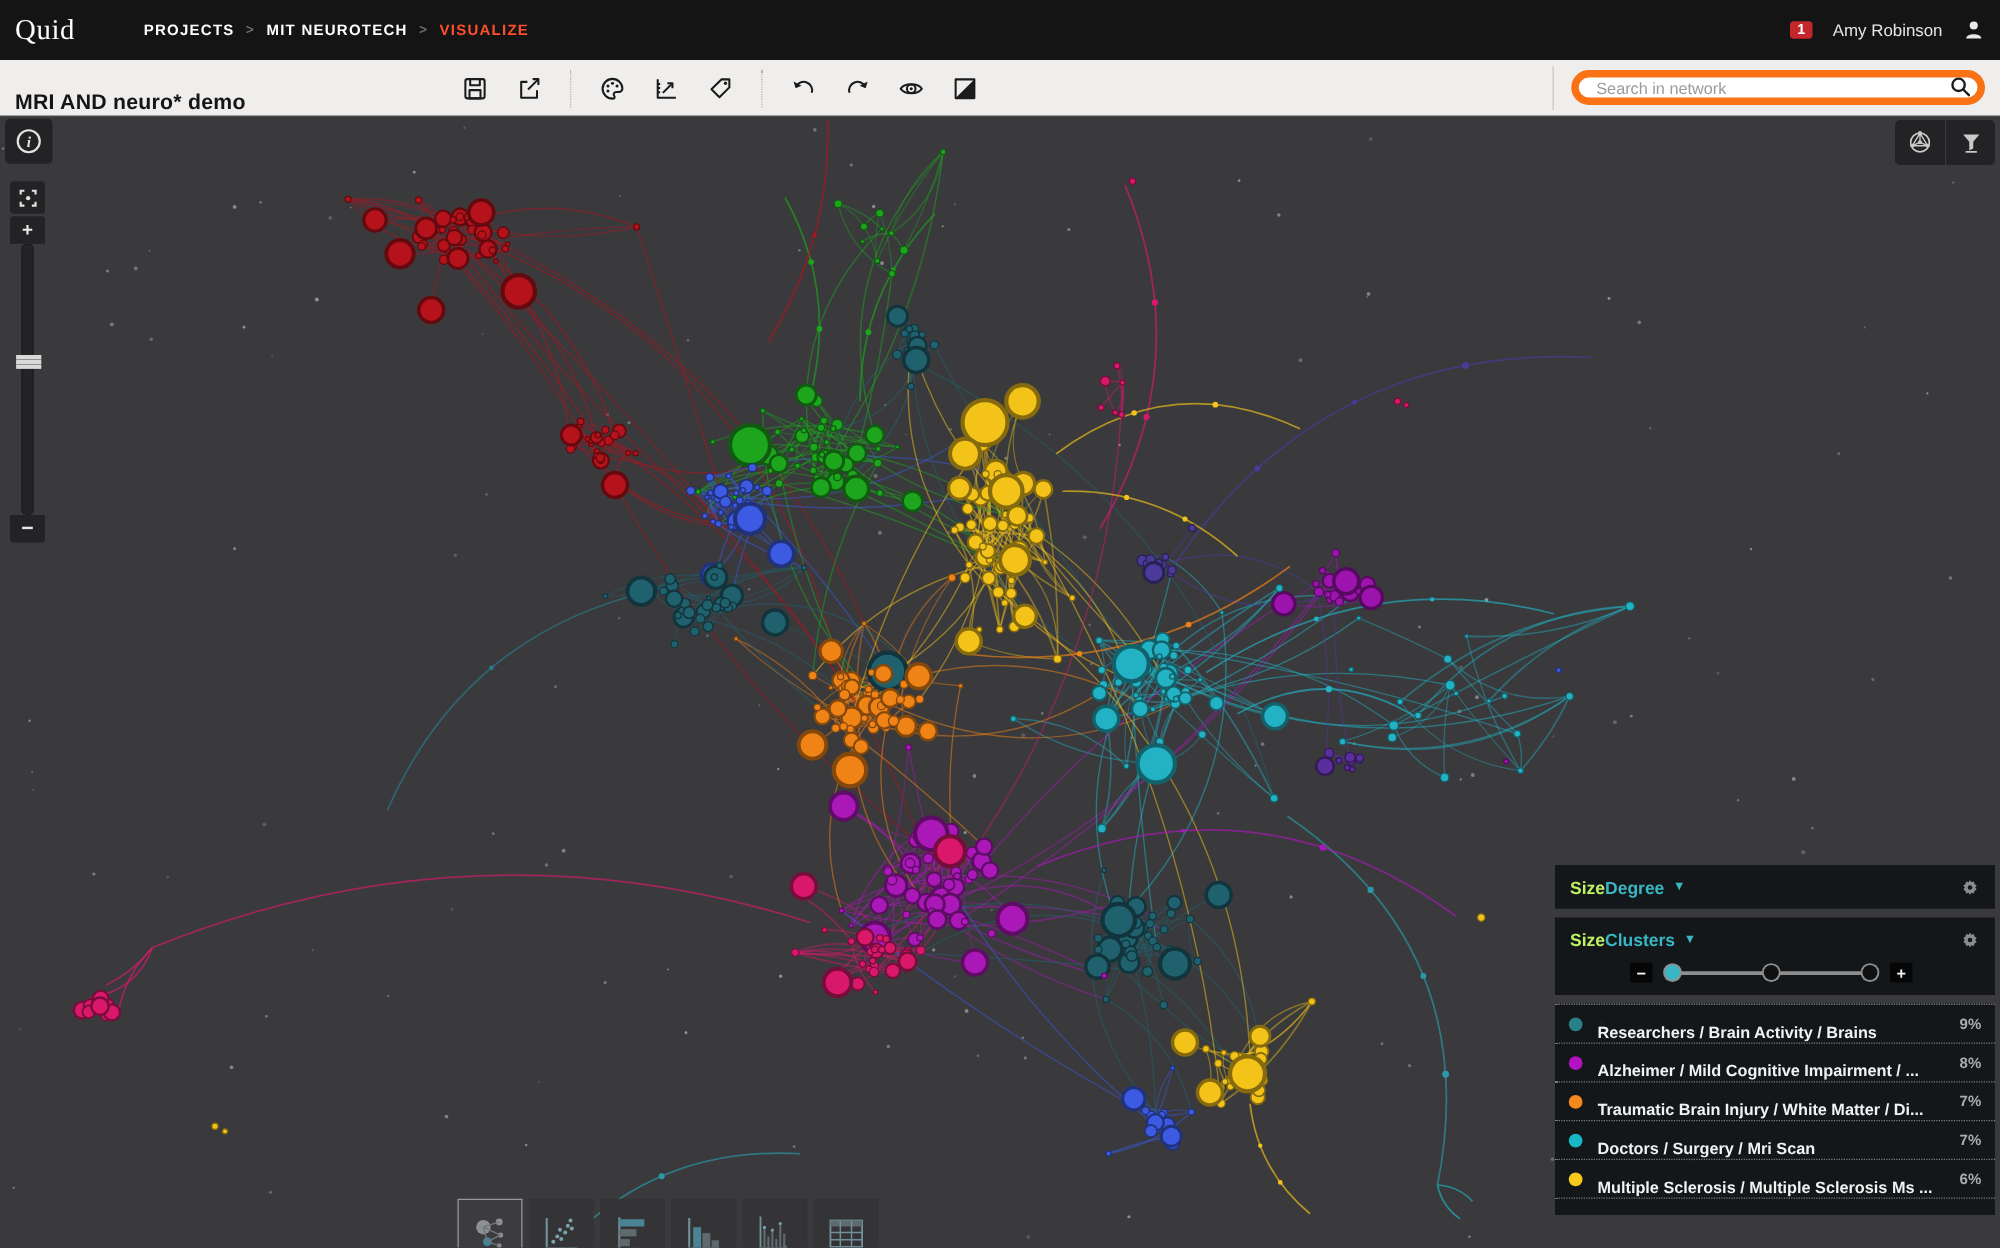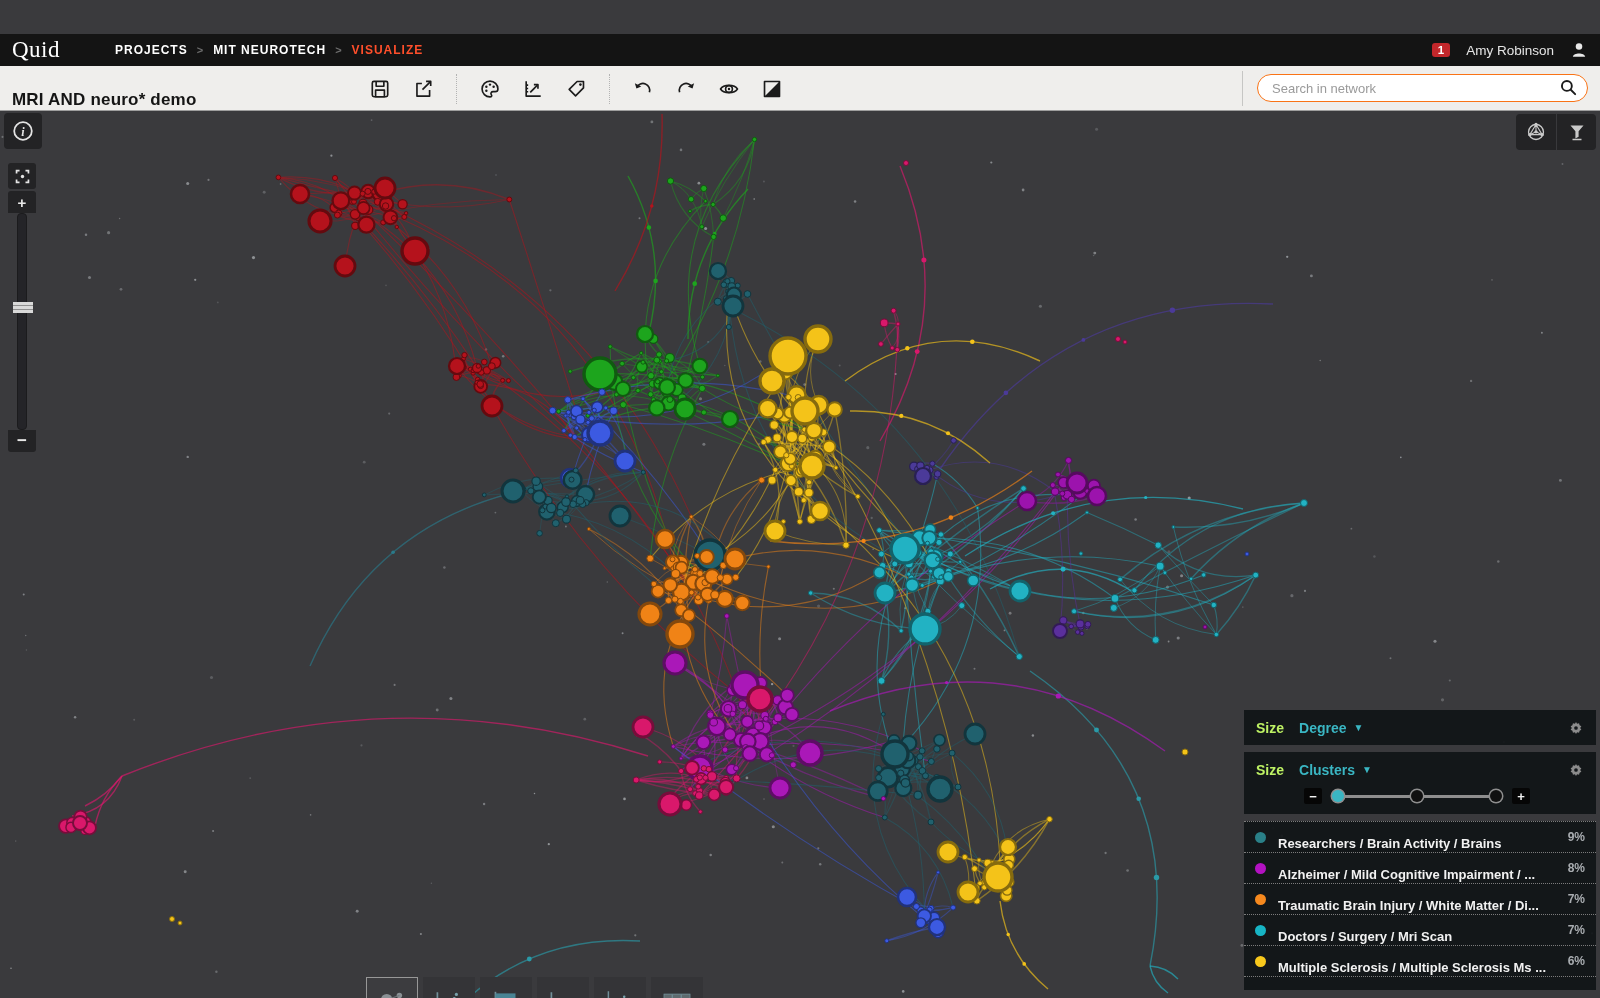--- a/index.html
+++ b/index.html
@@ -1,41 +1,41 @@
 <!DOCTYPE html>
 <html><head>
 <meta charset="utf-8">
 <style>
   * { margin:0; padding:0; box-sizing:border-box; }
   html,body { width:1600px; height:998px; overflow:hidden; background:#3a3a3d;
               font-family:"Liberation Sans", sans-serif; }
 
   
-  .topbar { position:relative; height:32px; background:#141414; display:flex; align-items:center;margin-top:34px; }
+  .topbar { position:relative; height:48px; background:#141414; display:flex; align-items:center; }
   .logo { margin-left:12px; font-family:"Liberation Serif", serif; font-size:23px; color:#fff; letter-spacing:.5px; }
   .crumbs { position:absolute; left:115px; display:flex; align-items:center; gap:9px;
             font-size:12px; font-weight:bold; letter-spacing:1px; color:#8f8f8f; }
   .crumb { color:#ffffff; cursor:pointer; }
   .crumb.active { color:#ff4f2b; }
   .crumb-sep { color:#6d6d6d; font-size:11px; }
   .top-right { margin-left:auto; display:flex; align-items:center; gap:16px; margin-right:12px; }
   .badge { background:#c3272b; color:#fff; font-size:11.5px; font-weight:bold; padding:1px 6px; border-radius:3px; }
   .username { color:#e5e5e5; font-size:13.5px; }
   .person-icon svg { display:block; }
 
   
   .toolbar { position:relative; height:45px; background:#efeeec; border-bottom:1px solid #9e9e9e; display:flex; align-items:flex-end; }
   .doc-title { margin-left:12px; font-size:17px; font-weight:bold; color:#151515; letter-spacing:.2px; }
   .tool-icons { position:absolute; left:366px; top:0; height:45px; display:flex; align-items:center; gap:15px; }
   .tool-btn { width:28px; height:30px; background:none; border:none; display:flex; align-items:center; justify-content:center; cursor:pointer; }
   .tool-btn svg { display:block; }
   .tool-div { width:1px; height:30px; border-left:1px dotted #b3b3b3; margin:0 4px; }
   .search-wrap { position:absolute; right:12px; top:8px; width:331px; height:28px; }
   .search-rule { position:absolute; right:357px; top:5px; height:35px; border-left:1px solid #c6c6c4; }
-  .search-input { width:100%; height:100%; border:1px solid #f97316; border-radius:14px; background:#fff;
+  .search-input { width:100%; height:100%; border:6px solid #f97316; border-radius:14px; background:#fff;
                   padding:0 34px 0 14px; font-size:13px; color:#333; outline:none; font-family:"Liberation Sans",sans-serif; }
   .search-input::placeholder { color:#9a9a9a; }
   .search-icon { position:absolute; right:10px; top:4px; }
 
   
   .canvas-wrap { position:relative; width:1600px; height:921px; background:#3a3a3d; }
   .canvas-wrap > svg.net { position:absolute; inset:0; }
 
   
   .ctl { position:absolute; background:#232325; color:#e8e8e8; border:none; cursor:pointer;
@@ -59,21 +59,21 @@
   .switcher { position:absolute; left:366px; top:866px; display:flex; gap:5px; }
   .sw-tile { width:52px; height:55px; background:#343437; border:1px solid transparent; display:flex;
              align-items:center; justify-content:center; cursor:pointer; }
   .sw-tile.selected { border-color:#979797; background:#3c3c3f; }
 
   
   .side-panel { position:absolute; top:599px; right:4px; width:352px; display:flex; flex-direction:column; gap:7px; }
   .card { background:rgba(16,20,23,.93); }
   .prow { display:flex; align-items:center; padding:0 12px; height:35px; }
   .plabel { color:#bef264; font-size:14px; font-weight:bold; }
-  .dd { display:flex; align-items:center; gap:7px; margin-left:15px; background:none; border:none; cursor:pointer; }
+  .dd { display:flex; align-items:center; gap:7px; margin-left:0; background:none; border:none; cursor:pointer; }
   .dd .val { color:#3ab6c3; font-size:14px; font-weight:bold; }
   .dd .caret { color:#3ab6c3; font-size:10px; }
   .gear-btn { margin-left:auto; background:none; border:none; cursor:pointer; display:flex; }
   .slider-row { display:flex; align-items:center; gap:11px; margin:1px 0 10px 60px; }
   .sq-btn { width:18px; height:16px; background:#060606; color:#f2f2f2; border:none; border-radius:2px;
             font-size:13px; font-weight:bold; line-height:1; display:flex; align-items:center; justify-content:center; cursor:pointer; }
   .trackbar { position:relative; width:168px; height:3px; background:#8e8e8e; border-radius:2px; }
   .tdot { position:absolute; top:-5px; width:12px; height:12px; border-radius:50%; background:#101010;
           box-shadow:0 0 0 1.5px #8e8e8e; cursor:pointer; }
   .tdot.d0 { left:-1px; background:#3ab6c3; }

